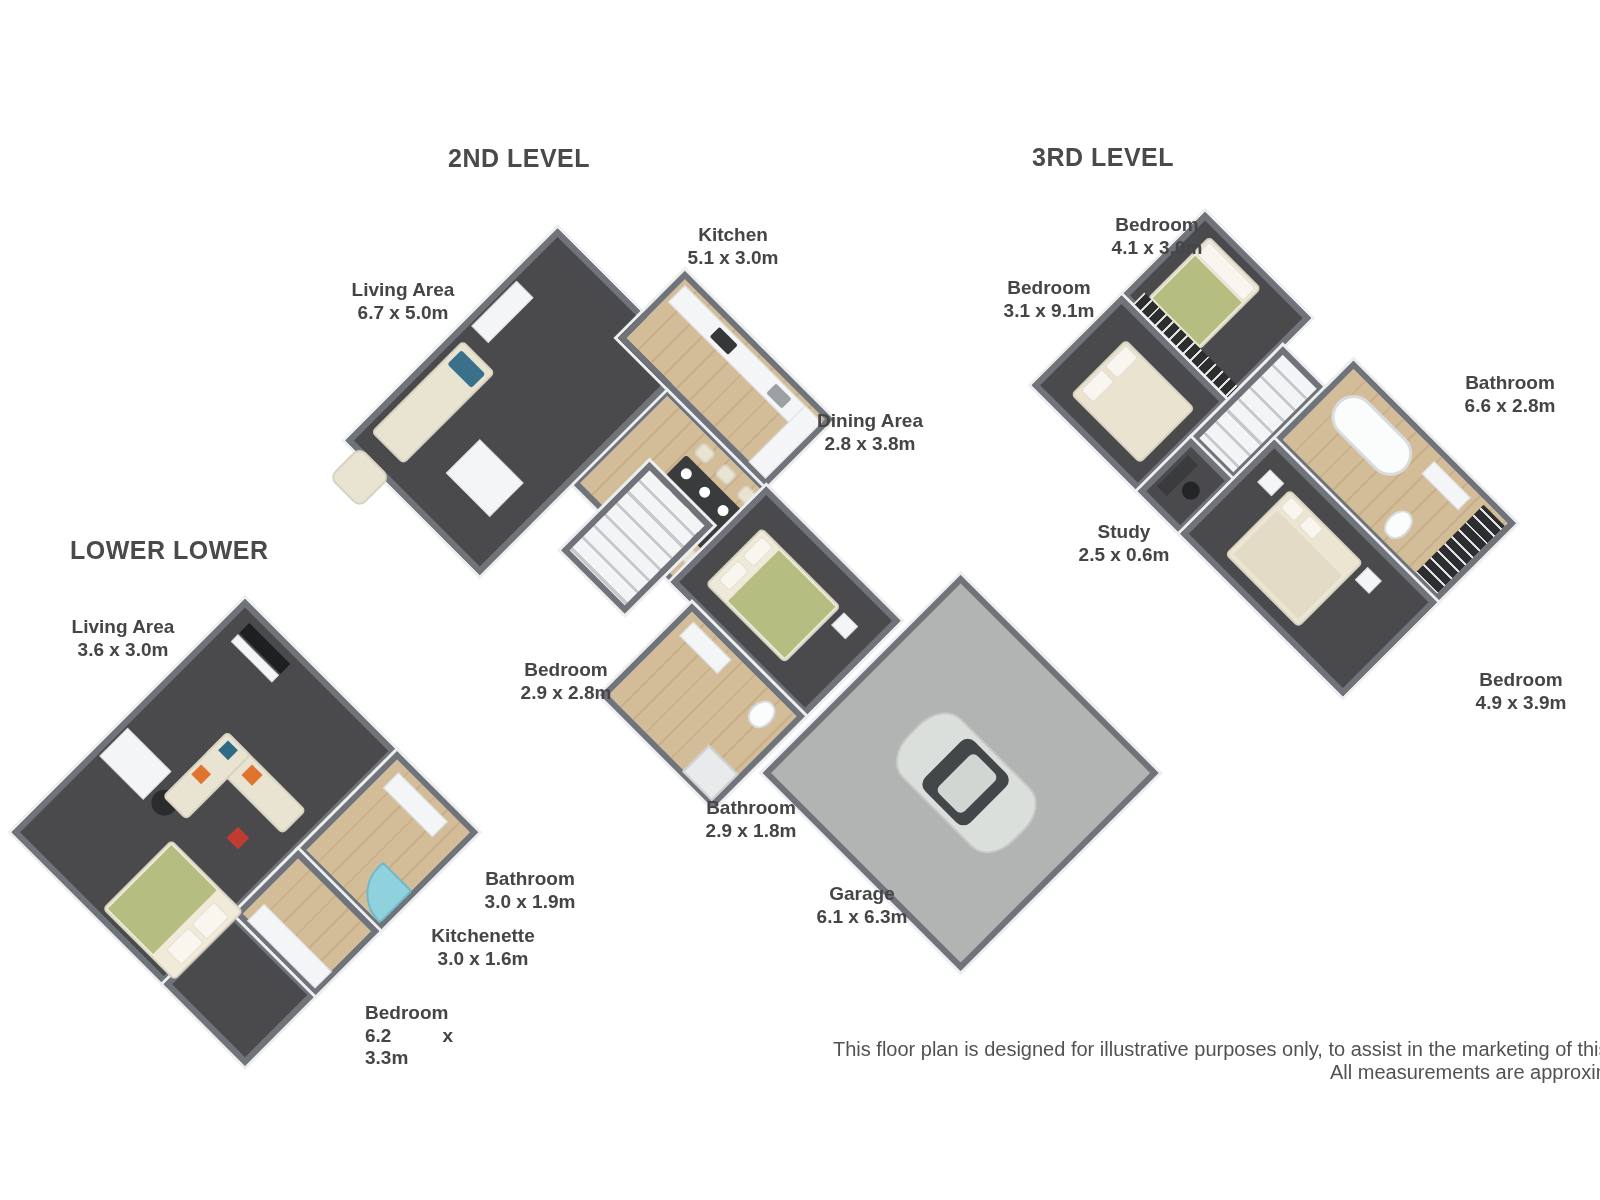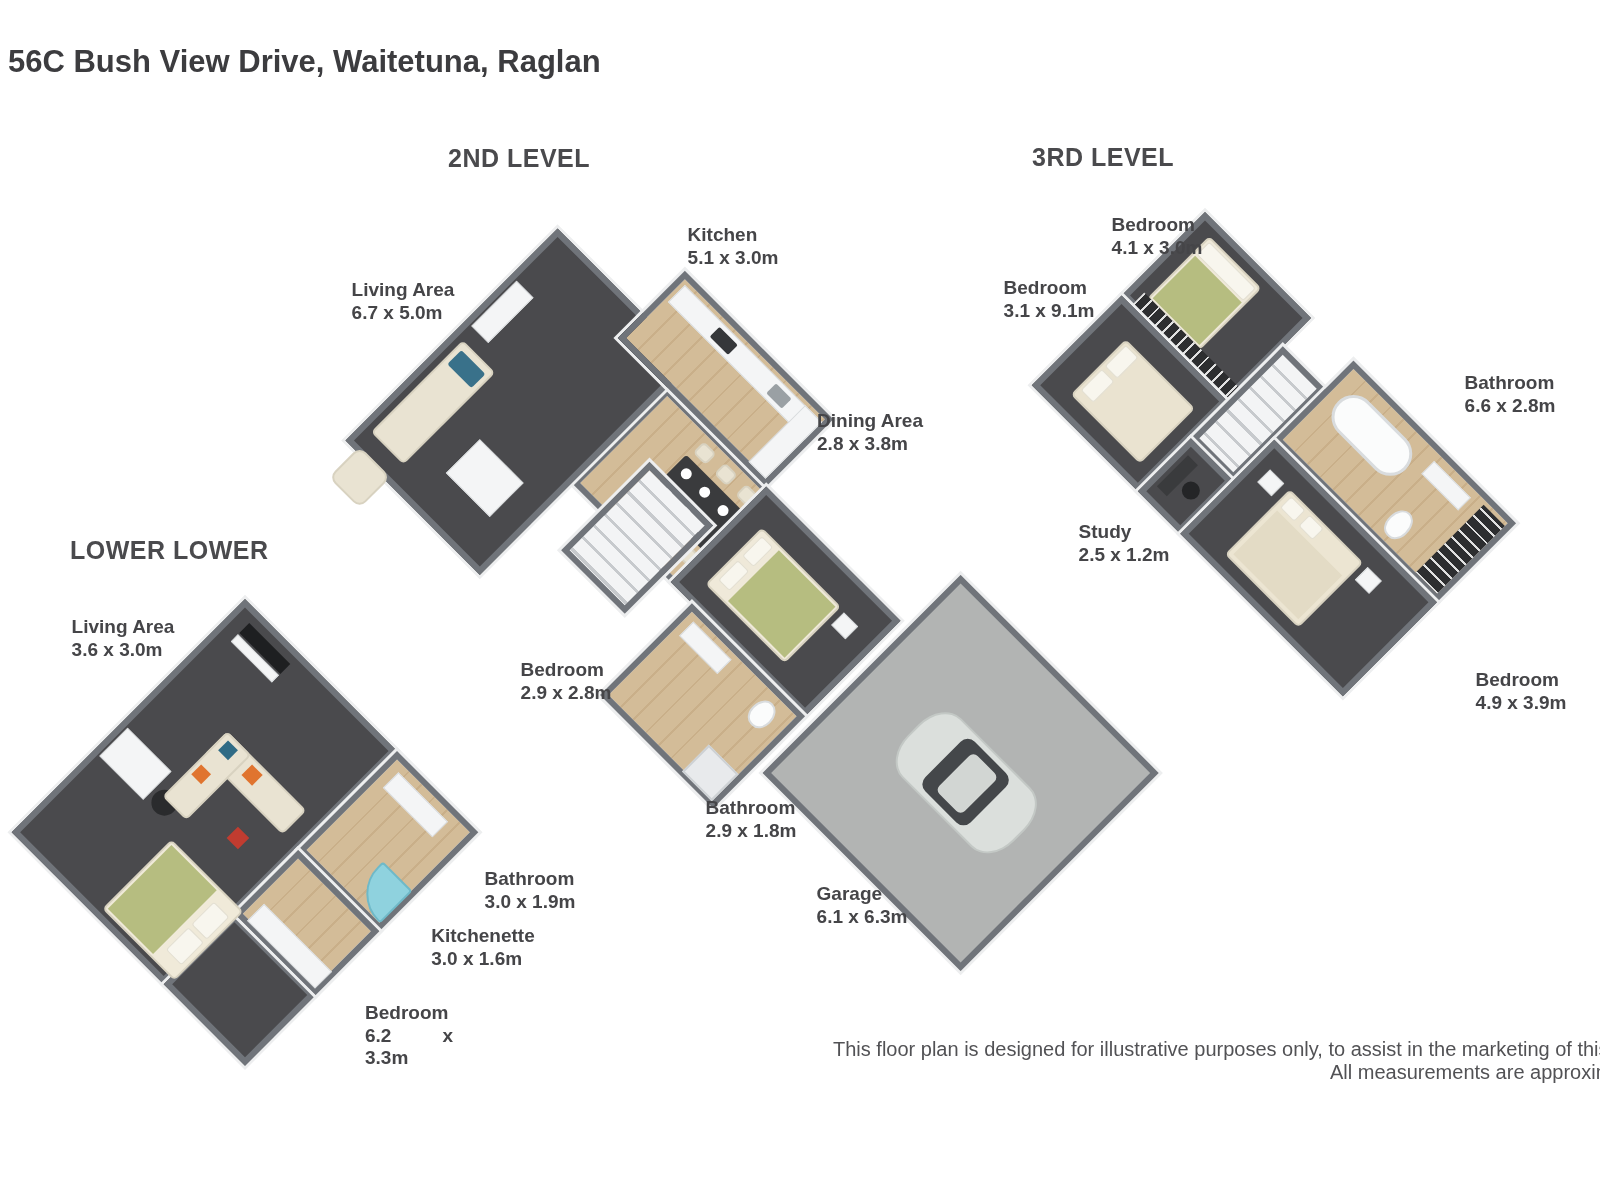--- a/index.html
+++ b/index.html
@@ -1,20 +1,20 @@
 <!DOCTYPE html>
 <html><head>
 <meta charset="utf-8">
 <style>
   html,body{margin:0;padding:0;background:#fff;}
   #canvas{position:relative;width:1600px;height:1200px;background:#ffffff;overflow:hidden;
           font-family:"Liberation Sans", sans-serif;}
   .title{position:absolute;font-size:31px;font-weight:700;color:#3c3c3f;white-space:nowrap;}
   .lvl{position:absolute;font-size:25px;font-weight:700;letter-spacing:.5px;color:#4a4a4d;white-space:nowrap;}
-  .rlabel{position:absolute;transform:translateX(-50%);text-align:left;font-size:19px;line-height:22.5px;
+  .rlabel{position:absolute;transform:translateX(-50%);text-align:center;font-size:19px;line-height:22.5px;
           font-weight:700;color:#454548;white-space:nowrap;}
   .rlabel-left{transform:none;text-align:left;}
   .dimrow{display:flex;width:88px;justify-content:space-between;}
   .disc{position:absolute;font-size:20px;color:#525255;white-space:nowrap;}
   .plan{position:absolute;transform-origin:0 0;transform:rotate(45deg);}
   .room{position:absolute;box-sizing:border-box;border:6px solid #70747a;box-shadow:0 0 0 3px #edeeef;}
   .carpet{background:#4a4a4d;}
   .wood{background:repeating-linear-gradient(90deg,#d3bc98 0 16px,#c9af89 16px 18px);}
   .concrete{background:#b2b4b3;}
   .stairs{background:repeating-linear-gradient(180deg,#f3f4f5 0 13px,#c7cacd 13px 16px);}
@@ -25,21 +25,20 @@
   .pillow{background:#f8f6ee;border:1px solid #e3dfd2;border-radius:3px;}
   .darkf{background:#3a3b3d;}
   .hangers{background:#2d2e30 repeating-linear-gradient(90deg,rgba(255,255,255,.85) 0 2px,transparent 2px 10px);}
   .hangersv{background:#2d2e30 repeating-linear-gradient(0deg,rgba(255,255,255,.85) 0 2px,transparent 2px 10px);}
 </style>
 </head>
 <body>
 
 <div id="canvas">
 
-  <div class="title" style="left:8px;top:44px">56C Bush View Drive, Waitetuna, Raglan</div>
   <div class="lvl" style="left:448px;top:144px">2ND LEVEL</div>
   <div class="lvl" style="left:1032px;top:143px">3RD LEVEL</div>
   <div class="lvl" style="left:70px;top:536px">LOWER LOWER</div>
 
   <div class="plan" style="left:600px;top:186px;width:820px;height:360px">
 
     <div class="room wood" style="left:190px;top:95px;width:230px;height:135px">
       <div class="furn darkf" style="left:55px;top:28px;width:80px;height:56px;border-radius:4px">
         <div class="furn" style="left:8px;top:8px;width:11px;height:11px;border-radius:50%;background:#fff"></div>
         <div class="furn" style="left:34px;top:8px;width:11px;height:11px;border-radius:50%;background:#fff"></div>
@@ -186,21 +185,21 @@
   <div class="rlabel" style="left:1049px;top:277px">
     <div>Bedroom</div>
     <div>3.1 x 9.1m</div>
   </div>
   <div class="rlabel" style="left:1510px;top:372px">
     <div>Bathroom</div>
     <div>6.6 x 2.8m</div>
   </div>
   <div class="rlabel" style="left:1124px;top:521px">
     <div>Study</div>
-    <div>2.5 x 1.2m</div>
+    <div>2.5 x 0.6m</div>
   </div>
   <div class="rlabel" style="left:1521px;top:669px">
     <div>Bedroom</div>
     <div>4.9 x 3.9m</div>
   </div>
 
   <div class="rlabel" style="left:123px;top:616px">
     <div>Living Area</div>
     <div>3.6 x 3.0m</div>
   </div>

